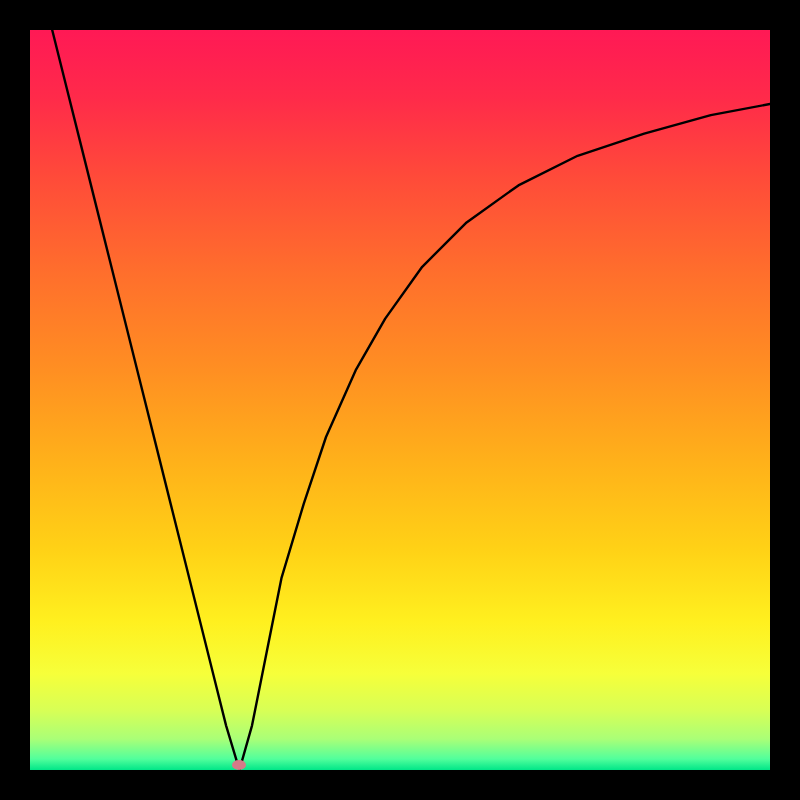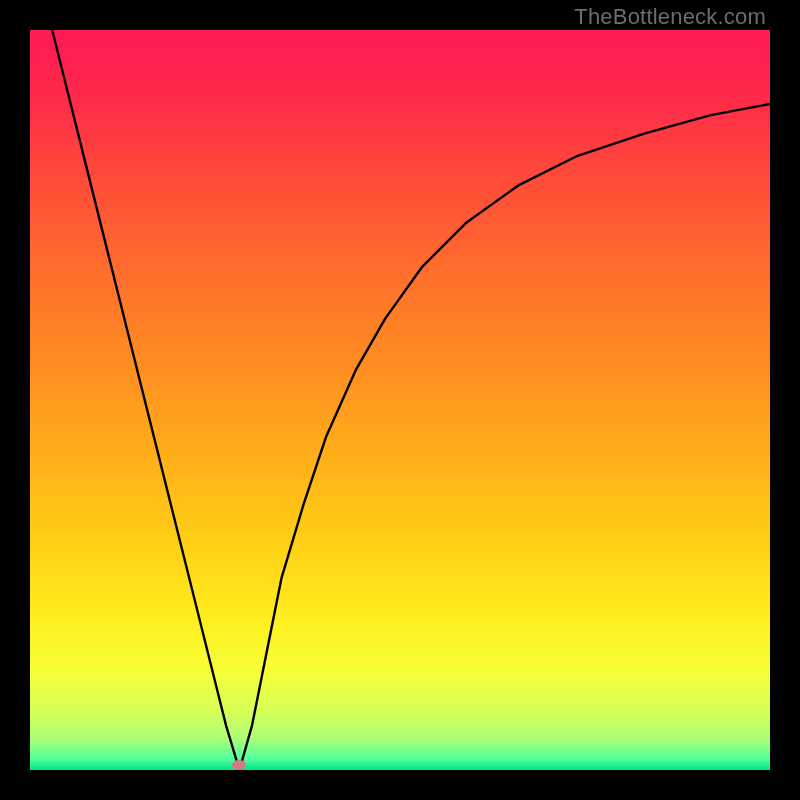--- a/index.html
+++ b/index.html
@@ -54,21 +54,20 @@
     height: 10px;
     border-radius: 50%;
     transform: translate(-50%, -50%);
   }
 </style>
 </head>
 <body>
 
 <div class="stage">
 
-  <div class="watermark">TheBottleneck.com</div>
 
   <div class="plot-area">
 
     <svg class="gradient-bg" viewBox="0 0 740 740" preserveAspectRatio="none">
       <defs>
         <linearGradient id="bgGrad" x1="0" y1="0" x2="0" y2="1">
             <stop offset="0%" stop-color="#ff1955"></stop>
             <stop offset="9%" stop-color="#ff2a4a"></stop>
             <stop offset="20%" stop-color="#ff4b39"></stop>
             <stop offset="33%" stop-color="#ff6f2c"></stop>

